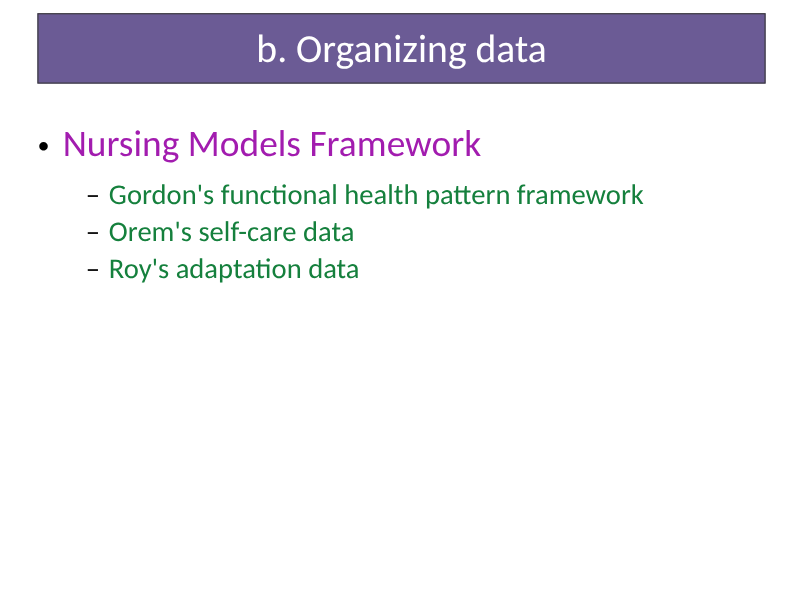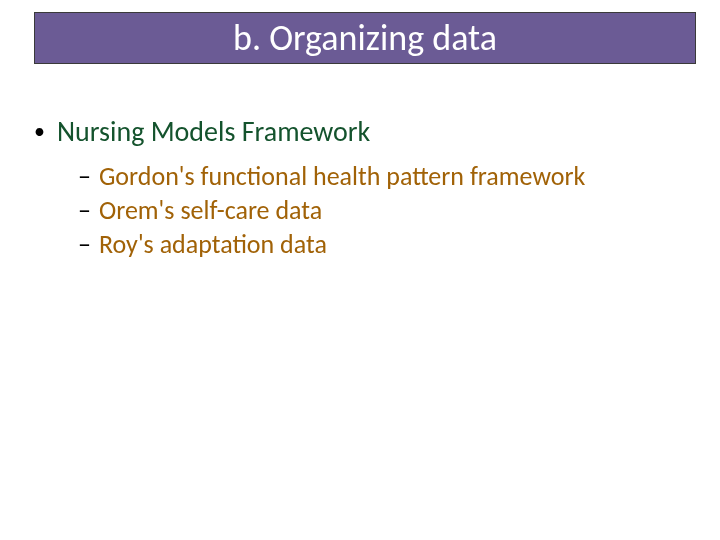--- a/index.html
+++ b/index.html
@@ -9,21 +9,21 @@
     background: #ffffff;
     font-family: Calibri, "Segoe UI", Arial, sans-serif;
     overflow: hidden;
     position: relative;
   }
   .title-bar {
     position: absolute;
     top: 12px;
     left: 34px;
     right: 24px;
-    height: 52px;
+    height: 64px;
     background: #6b5b95;
     border: 1px solid #3a3a3a;
     display: flex;
     align-items: center;
     justify-content: center;
   }
   .title-text {
     color: #ffffff;
     font-size: 36px;
     font-weight: 400;
@@ -41,39 +41,39 @@
     margin-top: 14px;
   }
   .bullet-1 .marker {
     font-size: 22px;
     line-height: 36px;
     color: #000;
     margin-right: 12px;
     margin-left: 8px;
   }
   .bullet-1 .text {
-    font-size: 28px;
-    color: #14532d;
+    font-size: 34px;
+    color: #a21caf;
     line-height: 36px;
   }
   .bullet-2 {
     display: flex;
     align-items: flex-start;
     margin-left: 52px;
     margin-bottom: 2px;
   }
   .bullet-2 .marker {
     font-size: 26px;
     line-height: 32px;
     color: #000;
     margin-right: 8px;
   }
   .bullet-2 .text {
     font-size: 26px;
-    color: #a16207;
+    color: #15803d;
     line-height: 32px;
   }
 </style>
 </head>
 <body>
 
 <div class="title-bar">
   <span class="title-text">b. Organizing data</span>
 </div>
 

